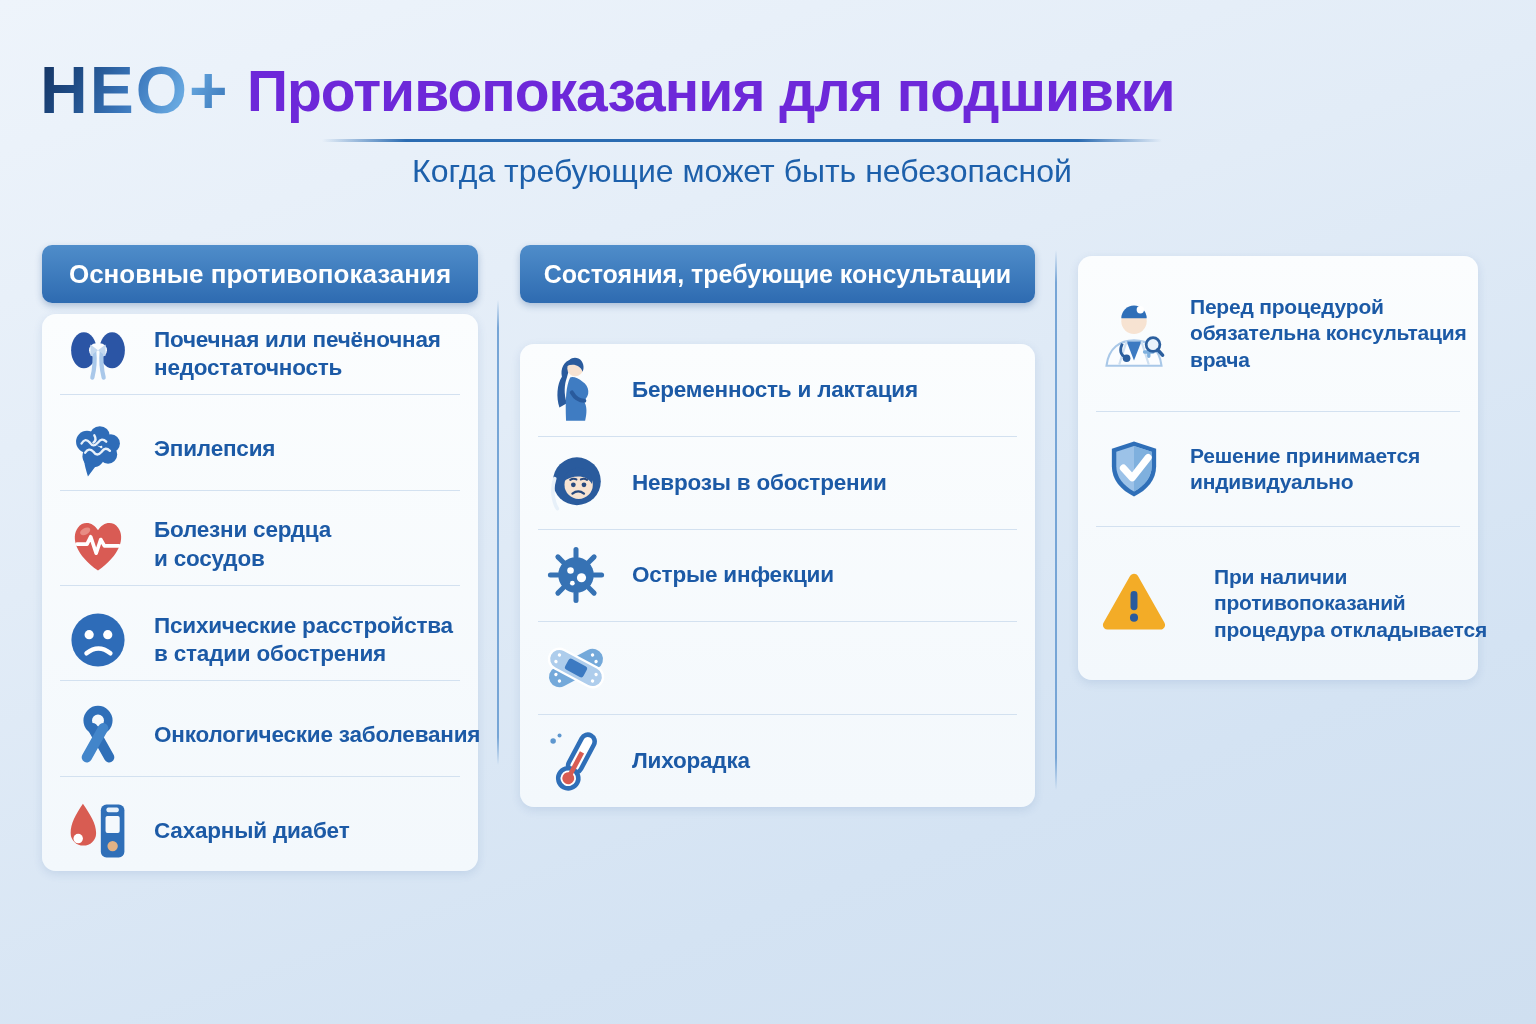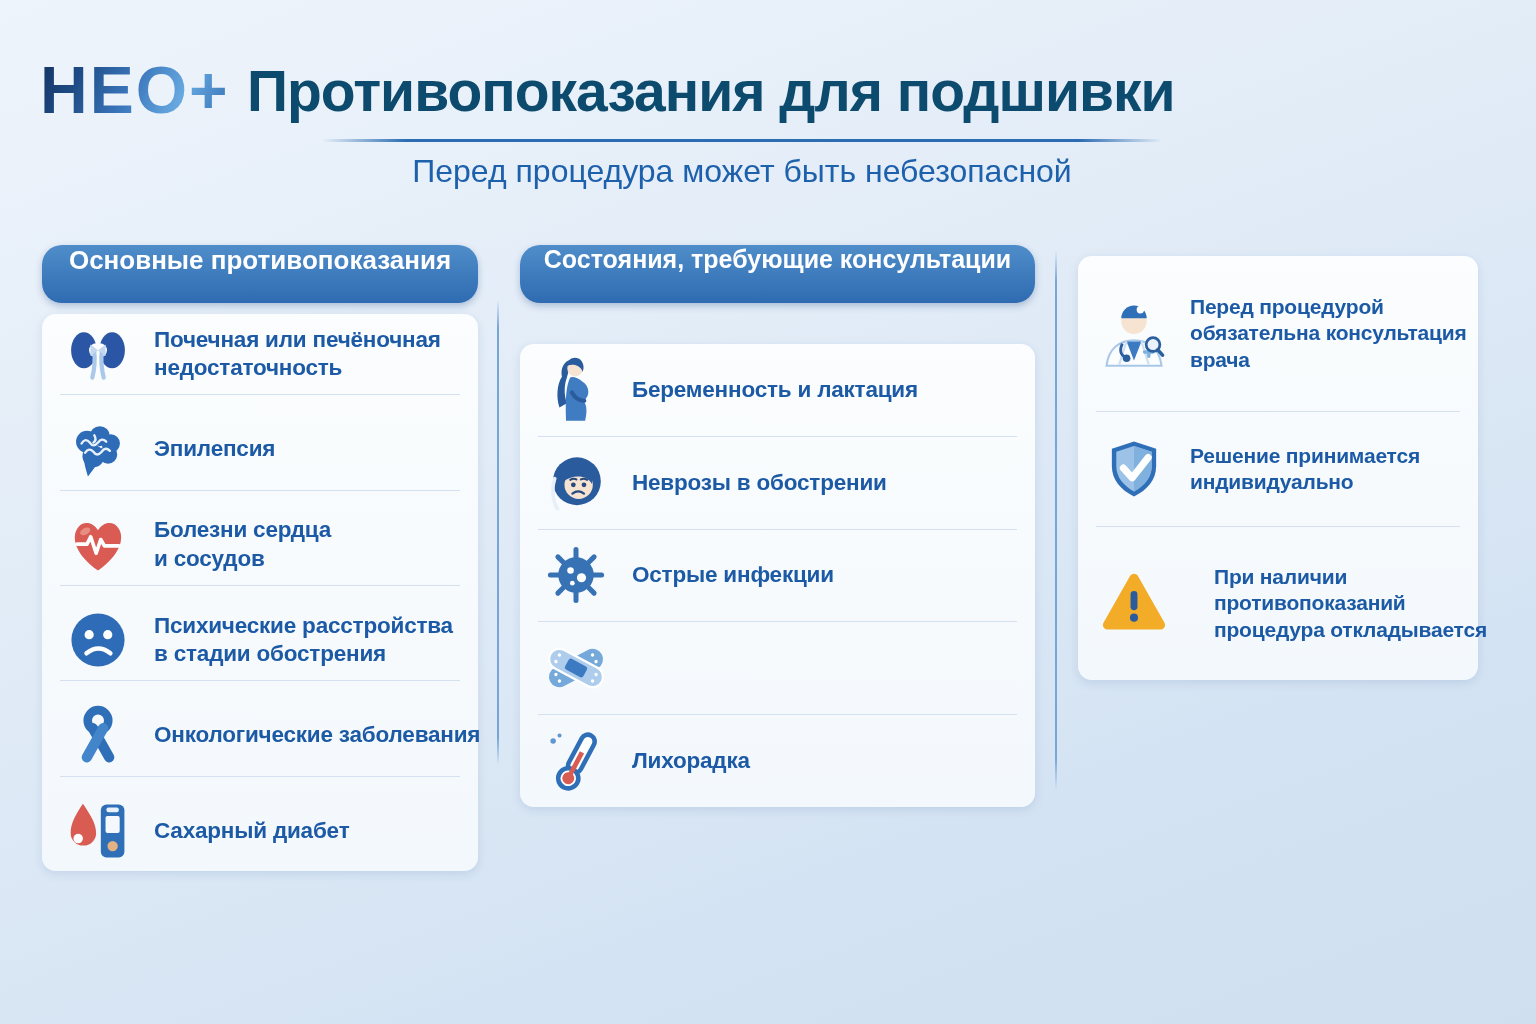--- a/index.html
+++ b/index.html
@@ -10,40 +10,40 @@
   }
   
   .logo{
     position:absolute;left:40px;top:52px;
     font-size:66px;font-weight:bold;letter-spacing:2px;
     background:linear-gradient(115deg,#14315e 0%,#1e4b85 22%,#3b77bc 48%,#67a8e0 72%,#2f6bb0 100%);
     -webkit-background-clip:text;background-clip:text;color:transparent;
   }
   .page-title{
     position:absolute;left:247px;top:58px;
-    font-size:57px;font-weight:bold;color:#0c4a6e;letter-spacing:-1px;white-space:nowrap;
+    font-size:57px;font-weight:bold;color:#6d28d9;letter-spacing:-1px;white-space:nowrap;
   }
   .title-divider{
     position:absolute;left:322px;top:139px;width:840px;height:3px;
     background:linear-gradient(90deg,rgba(43,108,178,0),#2b6cb2 10%,#2b6cb2 90%,rgba(43,108,178,0));
   }
   .subtitle{
     position:absolute;left:322px;top:153px;width:840px;text-align:center;
     font-size:32px;color:#1d60ab;white-space:nowrap;
   }
   
   .column{position:absolute;top:245px;}
   #col1{left:42px;width:436px;}
   #col2{left:520px;width:515px;}
   #col3{left:1078px;width:400px;}
   .col-header{
-    height:58px;border-radius:20px;
+    height:58px;border-radius:10px;
     background:linear-gradient(180deg,#4f8dca,#2e6bb1);
     box-shadow:0 3px 7px rgba(35,80,140,.30);
-    display:flex;align-items:flex-start;justify-content:center;gap:14px;
+    display:flex;align-items:center;justify-content:center;gap:14px;
     color:#ffffff;font-weight:bold;font-size:26px;white-space:nowrap;
   }
   #col2 .col-header{font-size:25px;}
   .card{
     margin-top:11px;border-radius:14px;
     background:linear-gradient(180deg,#fbfdfe,#f3f8fc);
     box-shadow:0 3px 10px rgba(60,100,160,.14);
     padding:0 18px;display:flex;flex-direction:column;
   }
   #col1 .card{height:557px;gap:14px;}
@@ -69,21 +69,21 @@
   #vd2{left:1055px;top:250px;height:540px;}
 </style>
 </head>
 <body>
 
 <div>
 
   <div class="logo">НЕО+</div>
   <h1 class="page-title" style="margin:0;">Противопоказания для подшивки</h1>
   <div class="title-divider"></div>
-  <div class="subtitle">Перед процедура может быть небезопасной</div>
+  <div class="subtitle">Когда требующие может быть небезопасной</div>
 
   <div class="v-divider" id="vd1"></div>
   <div class="v-divider" id="vd2"></div>
 
   <div class="column" id="col1">
     <div class="col-header">
       <span>Основные противопоказания</span>
     </div>
     <div class="card">
 

